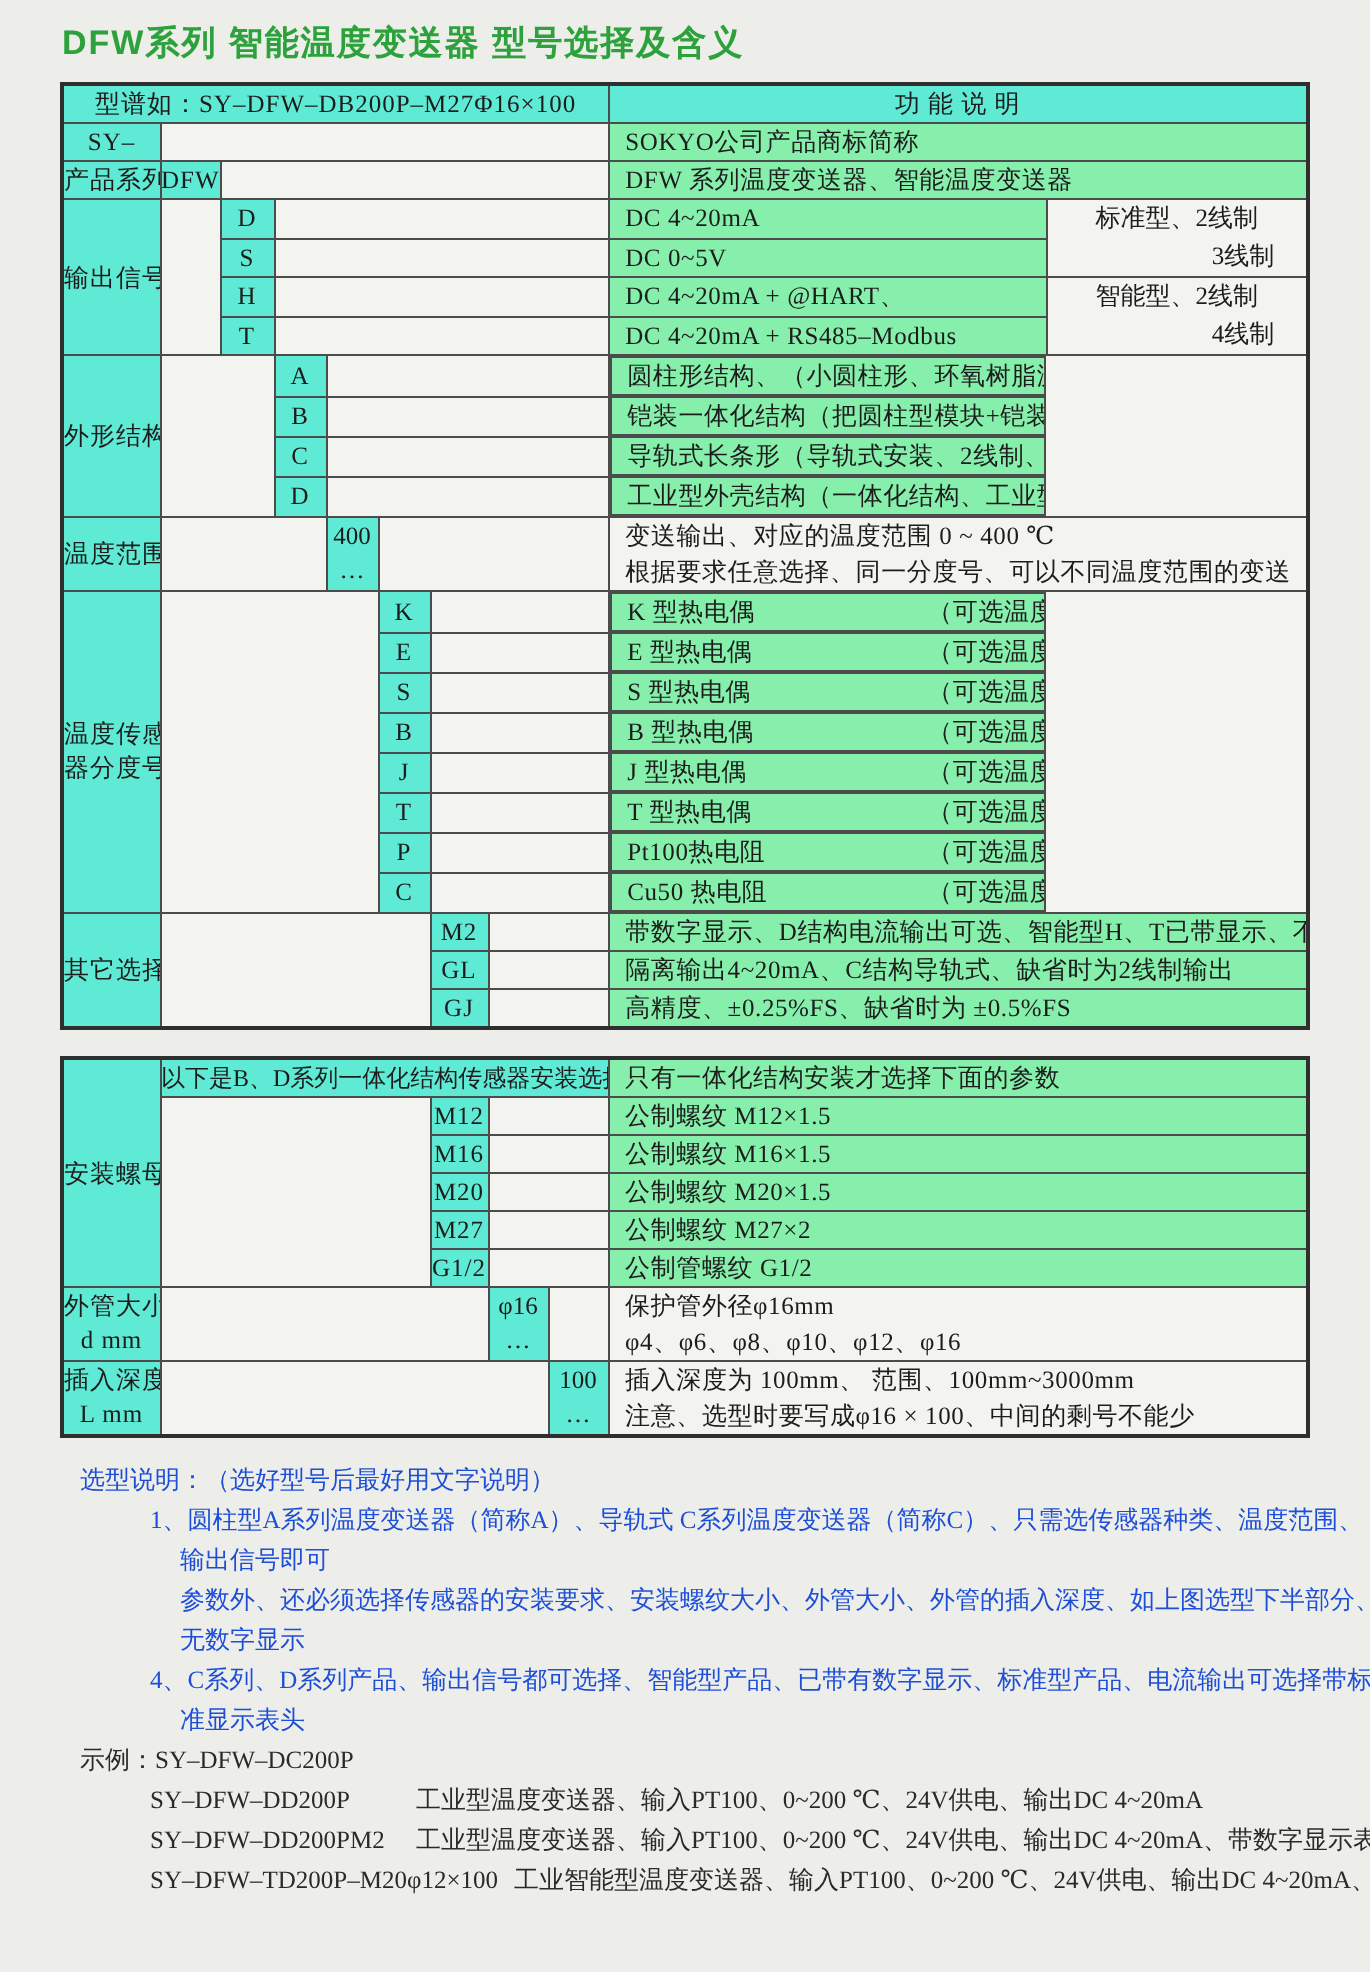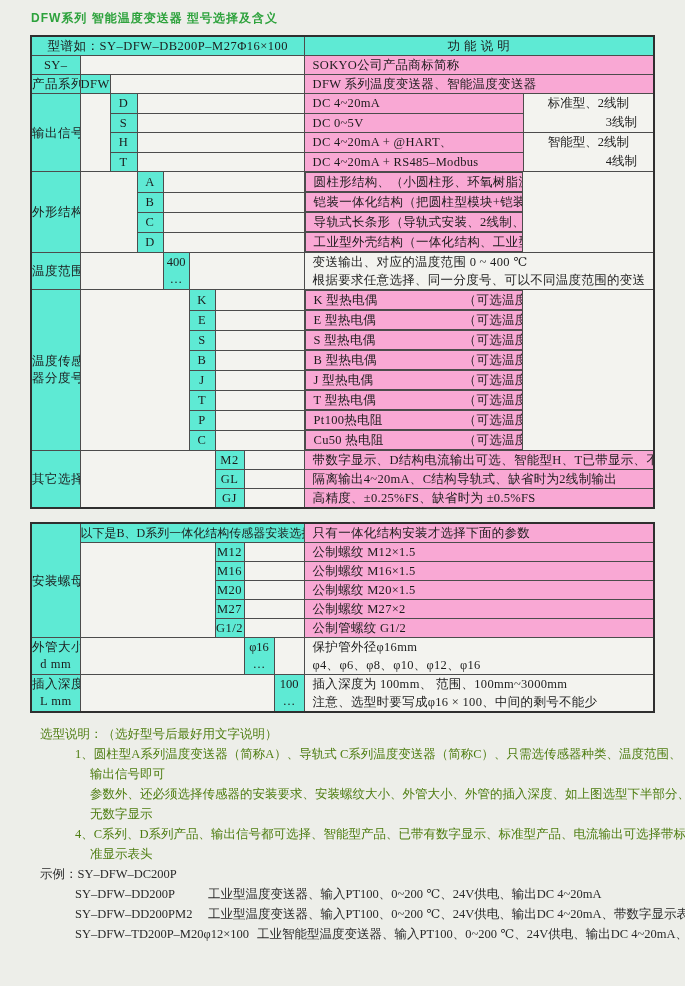--- a/index.html
+++ b/index.html
@@ -3,53 +3,53 @@
 <meta charset="utf-8">
 <style>
   html,body{margin:0;padding:0;}
   body{
     width:685px;height:986px;overflow:hidden;
     background:#edeee9;color:#1c1c1c;
     font-family:"Liberation Serif","DejaVu Serif",serif;
   }
   .page{position:relative;width:685px;height:986px;}
   h1{
-    margin:10px 0 0 31px;font-size:12px;font-weight:bold;letter-spacing:1px;
+    margin:10px 0 0 31px;font-size:17px;font-weight:bold;letter-spacing:1px;
     color:#2da23c;font-family:"Liberation Sans","DejaVu Sans",sans-serif;
   }
   table{
     border-collapse:collapse;table-layout:fixed;width:623px;margin-left:30px;
     background:#f3f3ef;border:2px solid #2f2f2f;
   }
   .t1{margin-top:8px;}
   .t2{margin-top:13px;}
   td{
     border:1px solid #4c4c4c;font-size:12.5px;padding:0;
     overflow:hidden;white-space:nowrap;vertical-align:middle;line-height:18px;
   }
   tr{height:19px;}
   tr.dbl{height:37px;}
   .g{background:#5eead4;text-align:center;}
   .e{background:#f3f3ef;}
   .hd{text-align:center;letter-spacing:0.5px;}
   .hd2{font-size:12px;letter-spacing:0;}
   .code{letter-spacing:0.5px;}
   .code2 div{line-height:17px;}
-  .fn{padding-left:8px;letter-spacing:0.3px;background:#f9a8d4;}
+  .fn{padding-left:8px;letter-spacing:0.3px;background:#86efac;}
   .fn2{padding-left:8px;letter-spacing:0.3px;background:#f3f3ef;}
   .fn2 div{line-height:18px;}
   .lbl{letter-spacing:0.5px;}
   .lbl div{line-height:17px;}
   .split{display:flex;}
   .split .fm{flex:0 0 150px;}
   .spread{display:flex;justify-content:space-between;padding-right:5px;}
   .noteCell{background:#f3f3ef;}
   .noteCell .n1{text-align:center;line-height:19px;}
   .noteCell .n2{text-align:right;padding-right:16px;line-height:19px;}
-  .notes{margin:11px 0 0 40px;font-size:12.5px;color:#4d7c0f;}
+  .notes{margin:11px 0 0 40px;font-size:12.5px;color:#1d4ed8;}
   .notes div{line-height:20px;white-space:nowrap;}
   .ln-first{padding-left:35px;}
   .ln-cont{padding-left:50px;}
   .examples{margin:0 0 0 40px;font-size:12.5px;color:#2a2a2a;}
   .ex-row{display:flex;line-height:20px;white-space:nowrap;}
   .ex-row .model{flex:0 0 auto;min-width:125px;margin-right:8px;}
   .ex-head{flex:0 0 35px;}
   .ex-indent{padding-left:35px;}
 </style>
 </head>

